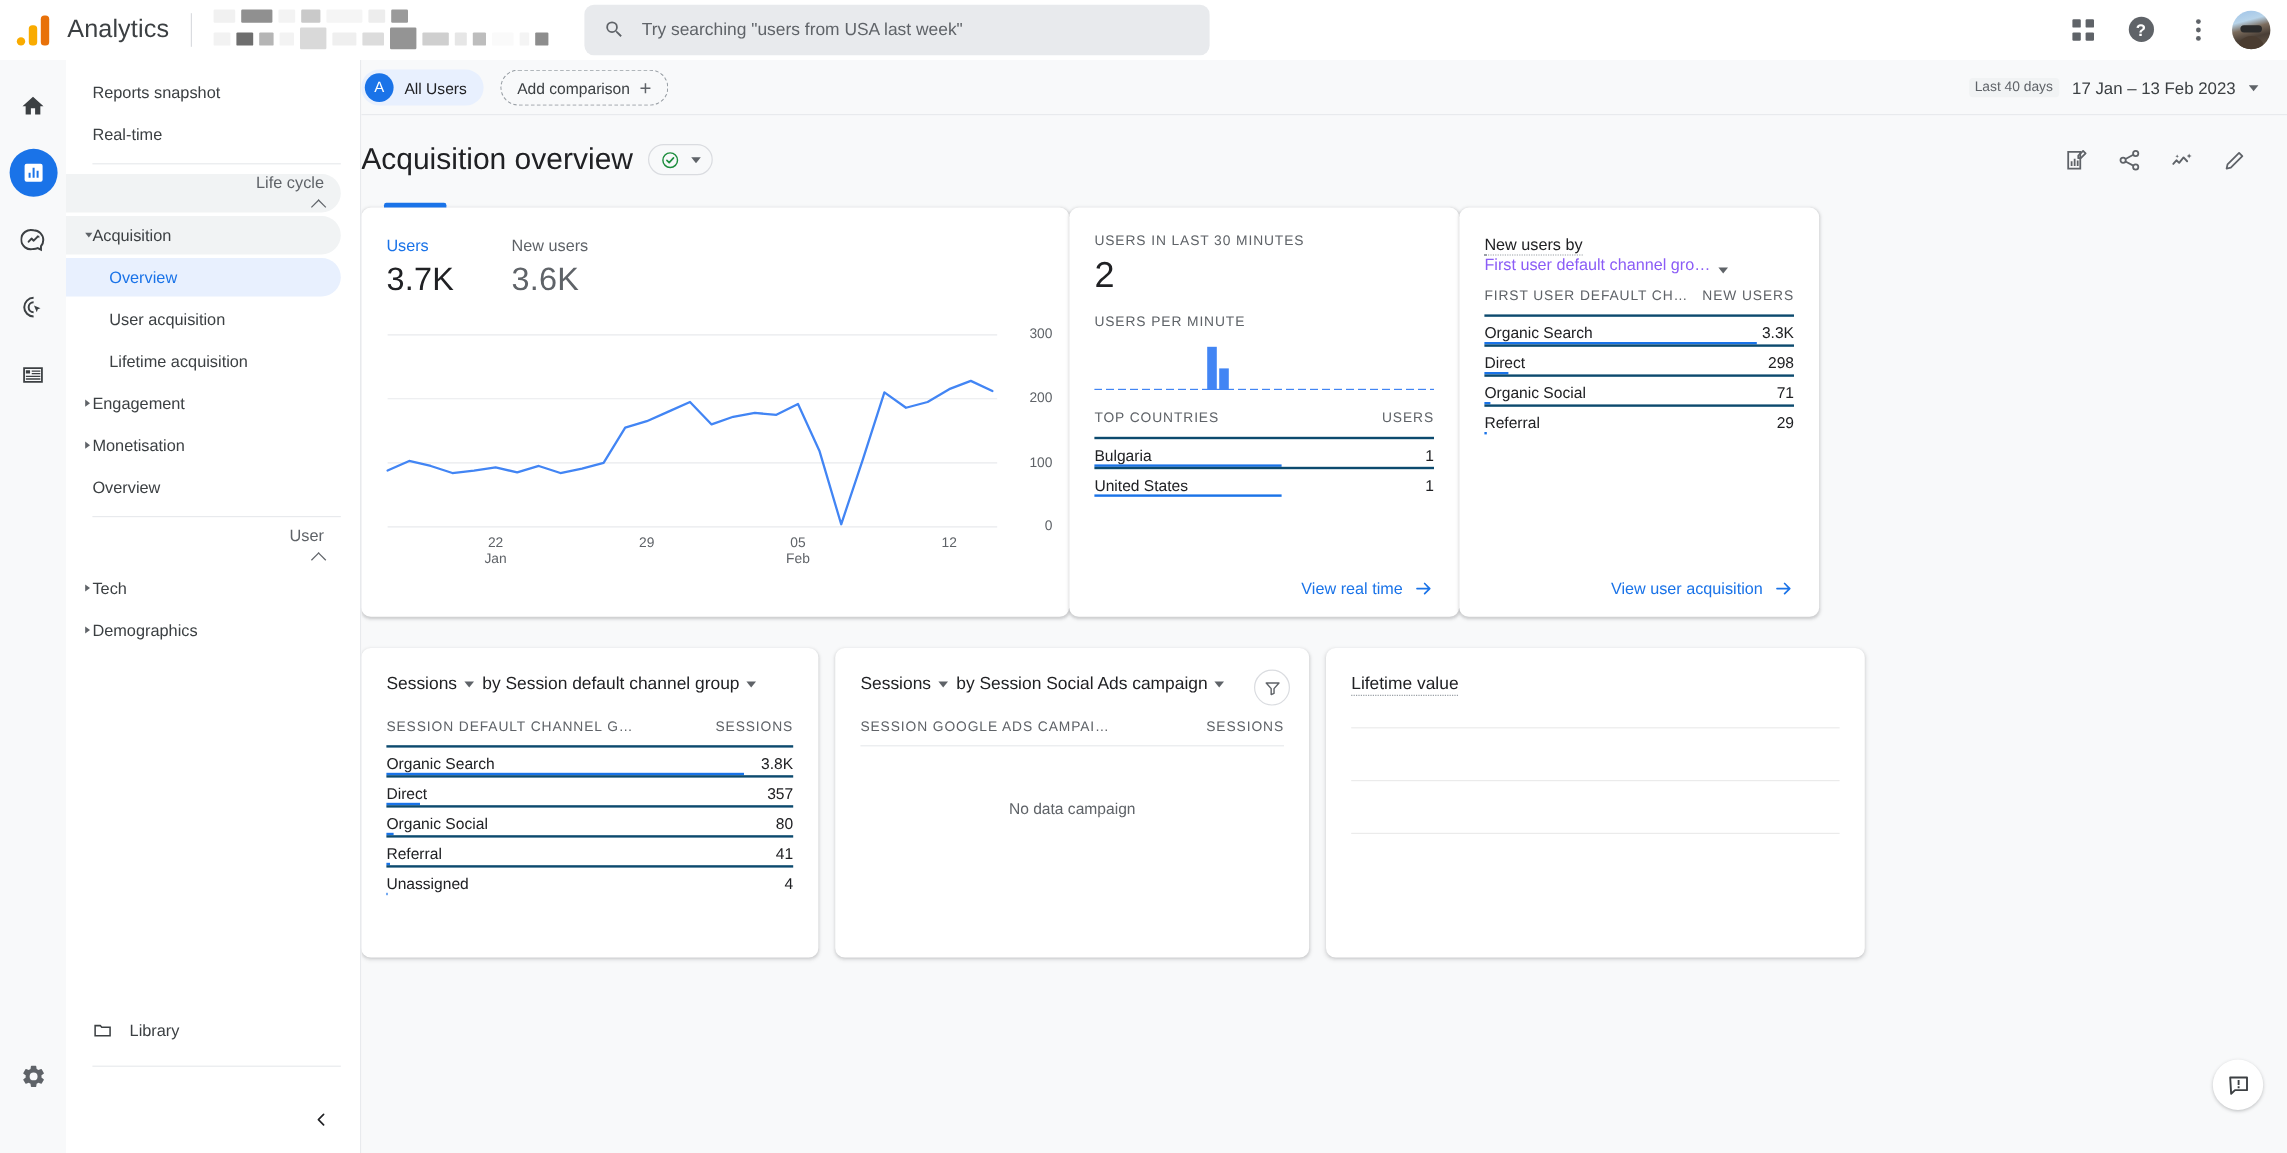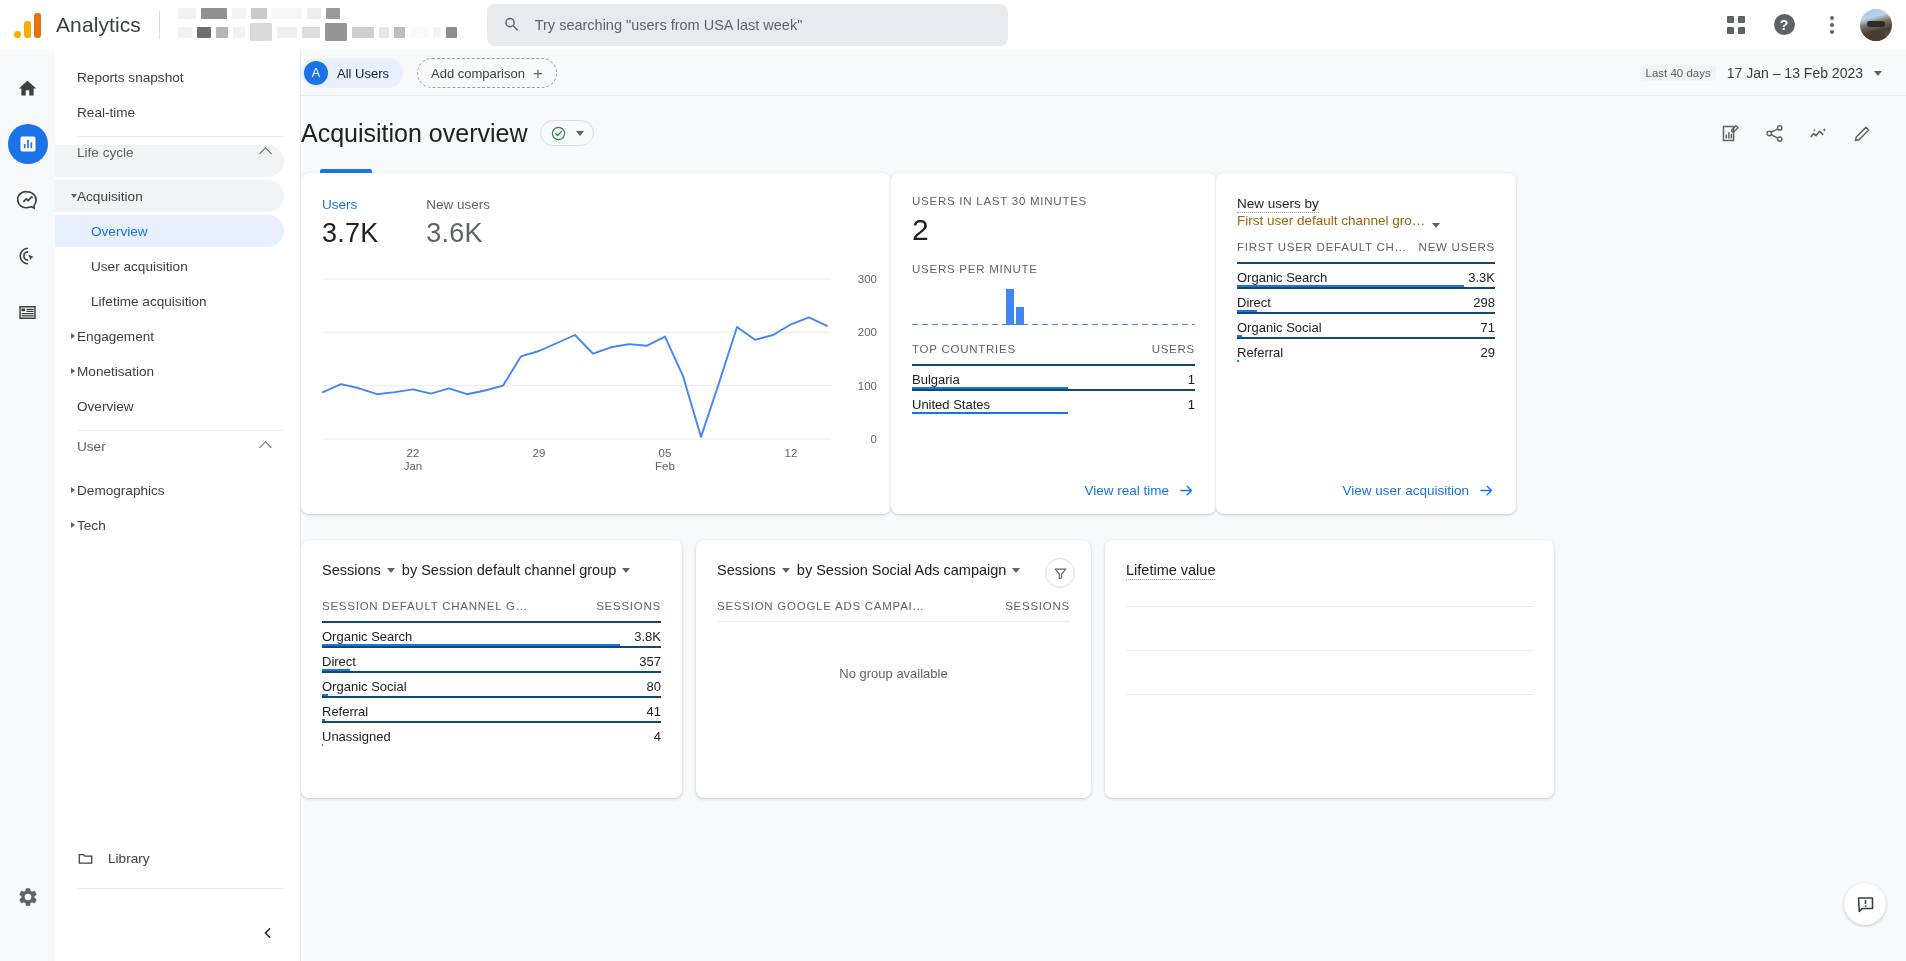--- a/index.html
+++ b/index.html
@@ -92,23 +92,23 @@
   .nav-item {
     height: 32px; display: flex; align-items: center;
     margin: 3px 16px 3px 0; border-radius: 0 16px 16px 0;
     padding-left: 22px; font-size: 13.6px; color: #3c4043; cursor: pointer;
     position: relative; white-space: nowrap;
   }
   .nav-item.sub { padding-left: 36px; }
   .nav-item.selected { background: #e8f0fe; color: #1a73e8; }
   .nav-item.greyhl { background: #f1f3f4; }
   .nav-group {
-    height: 32px; display: flex; align-items: flex-start; justify-content: space-between;
+    height: 32px; display: flex; align-items: flex-end; justify-content: space-between;
     margin: 3px 16px 3px 0; border-radius: 0 16px 16px 0; padding: 0 14px 0 22px;
-    font-size: 13.6px; color: #5f6368; cursor: pointer;
+    font-size: 13.6px; color: #5f6368; cursor: pointer; flex-direction: column;
   }
   .nav-group.greyhl { background: #f1f3f4; }
   .nav-sep { height: 1px; background: #e8eaed; margin: 8px 16px 8px 22px; }
   .caret-r, .caret-d {
     position: absolute; left: 16px; width: 0; height: 0;
   }
   .caret-r { border-left: 4.5px solid #5f6368; border-top: 3.5px solid transparent; border-bottom: 3.5px solid transparent; }
   .caret-d { border-top: 4.5px solid #5f6368; border-left: 3.5px solid transparent; border-right: 3.5px solid transparent; }
   .chev-up { width: 9px; height: 9px; border-left: 1.6px solid #5f6368; border-top: 1.6px solid #5f6368; transform: rotate(45deg); margin-top: 4px; }
   .lib-row {
@@ -213,21 +213,21 @@
 
   .card-footer {
     position: absolute; bottom: 0; left: 0; right: 0; height: 48px;
     display: flex; align-items: center; justify-content: flex-end; padding-right: 21px;
   }
   .footer-link {
     display: flex; align-items: center; gap: 9px;
     color: #1a73e8; font-size: 13.5px; cursor: pointer;
   }
   .nu-head { font-size: 13.5px; color: #202124; line-height: 18px; }
-  .nu-dim { display: flex; align-items: flex-end; gap: 7px; font-size: 13.5px; color: #a16207; cursor: pointer; }
+  .nu-dim { display: flex; align-items: flex-end; gap: 7px; font-size: 13.5px; color: #8b5cf6; cursor: pointer; }
 
   
   .cards2 { padding: 26px 0 0 0; display: flex; gap: 14px; }
   .card-b1 { width: 381px; height: 258px; }
   .card-b2 { width: 395px; height: 258px; }
   .card-b3 { width: 449px; height: 258px; }
   .b-title { display: flex; align-items: center; gap: 7px; font-size: 14.5px; color: #202124; }
   .b-title .sel { display: inline-flex; align-items: center; gap: 6px; cursor: pointer; }
   .filter-btn {
     position: absolute; right: 16px; top: 18px; width: 30px; height: 30px;
@@ -393,25 +393,25 @@
   </div>
 
   <div class="nav-sep"></div>
 
   <div class="nav-group">
     <span>User</span>
     <span class="chev-up"></span>
   </div>
   <div class="nav-item">
     <span class="caret-r"></span>
-    <span>Demographics</span>
+    <span>Tech</span>
   </div>
   <div class="nav-item">
     <span class="caret-r"></span>
-    <span>Tech</span>
+    <span>Demographics</span>
   </div>
 
   <div class="lib-row">
     <div class="lib-item">
       <svg width="17" height="17" viewBox="0 0 24 24">
         <path fill="none" stroke="#3c4043" stroke-width="1.8" d="M3.2 6.6h6l1.8 2h9.8v9.8H3.2z"></path>
       </svg>
       <span>Library</span>
     </div>
     <div class="lib-sep"></div>
@@ -679,21 +679,21 @@
         <div class="filter-btn">
           <svg width="15" height="15" viewBox="0 0 24 24">
             <path fill="none" stroke="#5f6368" stroke-width="1.9" stroke-linejoin="round" d="M3.5 5h17l-6.6 7.6v6.2l-3.8 1.7v-7.9z"></path>
           </svg>
         </div>
         <div class="tbl-head" style="margin-top:22px;">
           <span class="caps">SESSION GOOGLE ADS CAMPAI…</span>
           <span class="caps">SESSIONS</span>
         </div>
         <div style="border-top:1px solid #e8eaed;"></div>
-        <div class="nodata">No group available</div>
+        <div class="nodata">No data campaign</div>
       </div>
     </div>
 
     <div class="card card-b3">
       <div class="card-pad">
         <div class="b-title">
           <span class="dotted">Lifetime value</span>
         </div>
         <div class="ltv-grid">
           <div></div>

